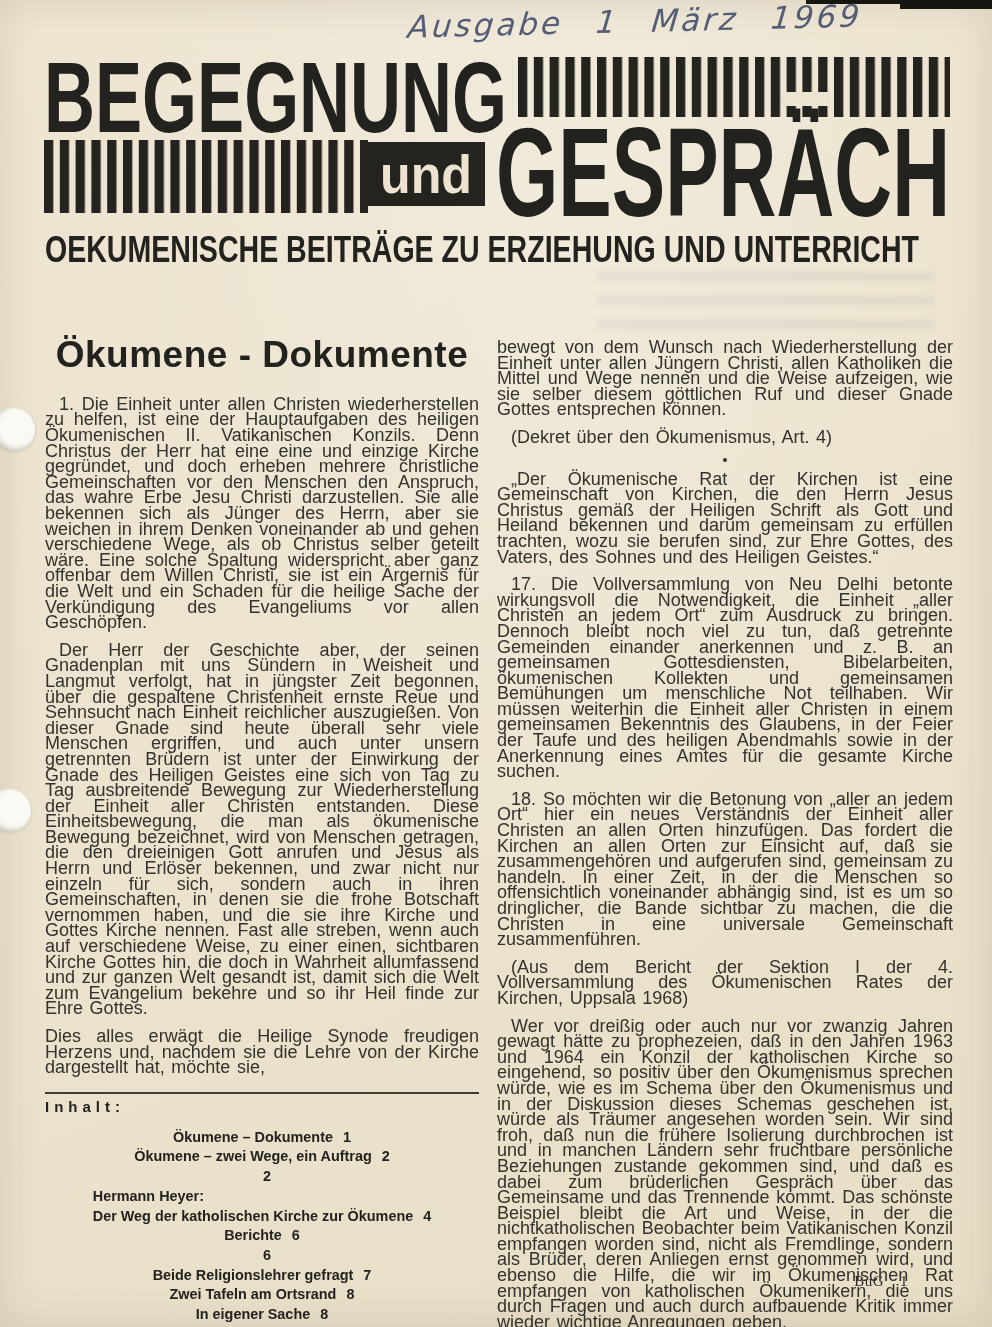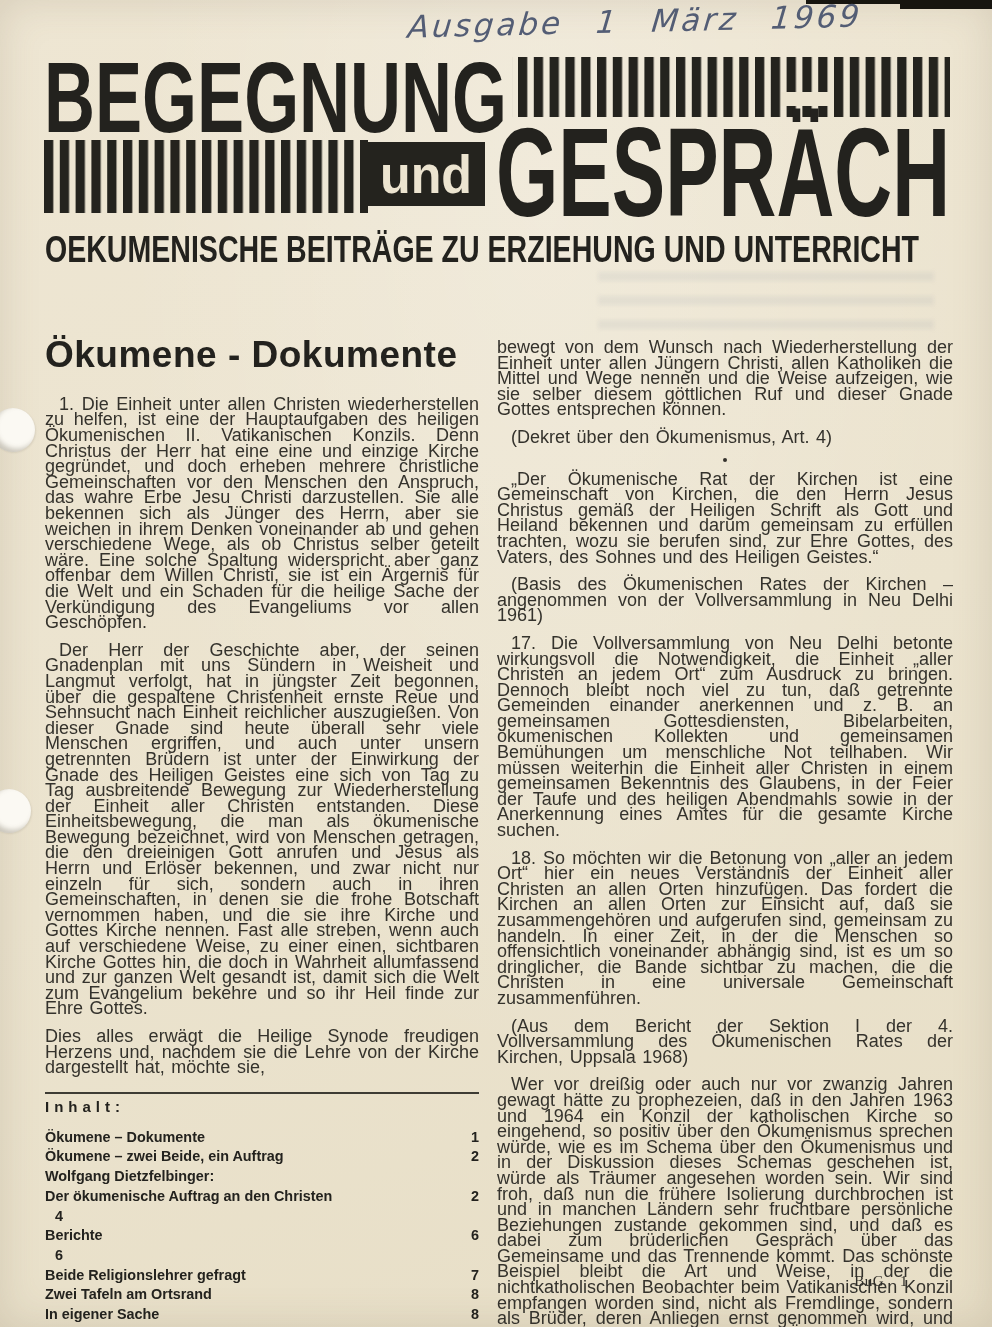--- a/index.html
+++ b/index.html
@@ -39,38 +39,38 @@
     background:repeating-linear-gradient(180deg, rgba(125,135,155,0.10) 0 9px, rgba(125,135,155,0) 9px 24px);
     filter:blur(2px);
   }
   
   .col{position:absolute;}
   .col-left{left:45px;top:336px;width:434px;}
   .col-right{left:497px;top:340px;width:456px;}
   h1{
     margin:0 0 22px 0;
     font-size:37px;line-height:1.05;font-weight:bold;
-    color:#23221e;letter-spacing:.5px;
+    color:#23221e;letter-spacing:.5px;text-align:center;
   }
   p.body-par{
     margin:0 0 12px 0;
     font-size:18px;line-height:15.6px;
     text-align:justify;word-spacing:1.6px;
     hyphens:auto;-webkit-hyphens:auto;
     color:#34322c;
   }
   p.indent{text-indent:14px;}
   .rule{border:none;border-top:2px solid #3e3c34;margin:16px 0 0 0;width:100%;}
   .toc{margin-top:4px;}
   .toc-title{
     font-size:15px;font-weight:bold;letter-spacing:5px;
     margin:0 0 13px 0;color:#23221e;
   }
   .toc-row{
-    display:flex;justify-content:space-between;align-items:flex-end;
+    display:flex;justify-content:center;align-items:flex-end;
     font-size:14.4px;font-weight:bold;line-height:19.7px;color:#23221e;
   }
   .toc-label{white-space:pre-line;text-align:left;}
   .toc-page{margin-left:10px;}
   .rule-bottom{margin-top:15px;}
   .sep-dot{width:4px;height:4px;border-radius:50%;background:#34322c;margin:0 auto 10px auto;}
   
   .footer{
     position:absolute;right:84px;top:1273px;
     font-family:"Liberation Serif", serif;
@@ -122,29 +122,29 @@
     <p class="body-par indent">Der Herr der Geschichte aber, der seinen Gnadenplan mit uns Sündern in Weisheit und Langmut verfolgt, hat in jüngster Zeit begonnen, über die gespaltene Christenheit ernste Reue und Sehnsucht nach Einheit reichlicher auszugießen. Von dieser Gnade sind heute überall sehr viele Menschen ergriffen, und auch unter unsern getrennten Brüdern ist unter der Einwirkung der Gnade des Heiligen Geistes eine sich von Tag zu Tag ausbreitende Bewegung zur Wiederherstellung der Einheit aller Christen entstanden. Diese Einheitsbewegung, die man als ökumenische Bewegung bezeichnet, wird von Menschen getragen, die den dreieinigen Gott anrufen und Jesus als Herrn und Erlöser bekennen, und zwar nicht nur einzeln für sich, sondern auch in ihren Gemeinschaften, in denen sie die frohe Botschaft vernommen haben, und die sie ihre Kirche und Gottes Kirche nennen. Fast alle streben, wenn auch auf verschiedene Weise, zu einer einen, sichtbaren Kirche Gottes hin, die doch in Wahrheit allumfassend und zur ganzen Welt gesandt ist, damit sich die Welt zum Evangelium bekehre und so ihr Heil finde zur Ehre Gottes.</p>
     <p class="body-par">Dies alles erwägt die Heilige Synode freudigen Herzens und, nachdem sie die Lehre von der Kirche dargestellt hat, möchte sie,</p>
     <hr class="rule">
     <div class="toc">
       <div class="toc-title">Inhalt:</div>
       <div class="toc-row">
         <span class="toc-label">Ökumene – Dokumente</span>
         <span class="toc-page">1</span>
       </div>
       <div class="toc-row">
-        <span class="toc-label">Ökumene – zwei Beide, ein Auftrag</span>
+        <span class="toc-label">Ökumene – zwei Wege, ein Auftrag</span>
         <span class="toc-page">2</span>
       </div>
       <div class="toc-row">
-        <span class="toc-label">Wolfgang Dietzfelbinger:
-Der ökumenische Auftrag an den Christen</span>
         <span class="toc-page">2</span>
       </div>
       <div class="toc-row">
+        <span class="toc-label">Hermann Heyer:
+Der Weg der katholischen Kirche zur Ökumene</span>
         <span class="toc-page">4</span>
       </div>
       <div class="toc-row">
         <span class="toc-label">Berichte</span>
         <span class="toc-page">6</span>
       </div>
       <div class="toc-row">
         <span class="toc-page">6</span>
       </div>
       <div class="toc-row">
@@ -161,21 +161,20 @@
       </div>
     </div>
     <hr class="rule rule-bottom">
   </div>
 
   <div class="col col-right">
     <p class="body-par">bewegt von dem Wunsch nach Wiederherstellung der Einheit unter allen Jüngern Christi, allen Katholiken die Mittel und Wege nennen und die Weise aufzeigen, wie sie selber diesem göttlichen Ruf und dieser Gnade Gottes entsprechen können.</p>
     <p class="body-par indent">(Dekret über den Ökumenismus, Art. 4)</p>
     <div class="sep-dot"></div>
     <p class="body-par indent">„Der Ökumenische Rat der Kirchen ist eine Gemeinschaft von Kirchen, die den Herrn Jesus Christus gemäß der Heiligen Schrift als Gott und Heiland bekennen und darum gemeinsam zu erfüllen trachten, wozu sie berufen sind, zur Ehre Gottes, des Vaters, des Sohnes und des Heiligen Geistes.“</p>
-    <p class="body-par indent">(Basis des Ökumenischen Rates der Kirchen – angenommen von der Vollversammlung in Neu Delhi 1961)</p>
     <p class="body-par indent">17. Die Vollversammlung von Neu Delhi betonte wirkungsvoll die Notwendigkeit, die Einheit „aller Christen an jedem Ort“ zum Ausdruck zu bringen. Dennoch bleibt noch viel zu tun, daß getrennte Gemeinden einander anerkennen und z. B. an gemeinsamen Gottesdiensten, Bibelarbeiten, ökumenischen Kollekten und gemeinsamen Bemühungen um menschliche Not teilhaben. Wir müssen weiterhin die Einheit aller Christen in einem gemeinsamen Bekenntnis des Glaubens, in der Feier der Taufe und des heiligen Abendmahls sowie in der Anerkennung eines Amtes für die gesamte Kirche suchen.</p>
     <p class="body-par indent">18. So möchten wir die Betonung von „aller an jedem Ort“ hier ein neues Verständnis der Einheit aller Christen an allen Orten hinzufügen. Das fordert die Kirchen an allen Orten zur Einsicht auf, daß sie zusammengehören und aufgerufen sind, gemeinsam zu handeln. In einer Zeit, in der die Menschen so offensichtlich voneinander abhängig sind, ist es um so dringlicher, die Bande sichtbar zu machen, die die Christen in eine universale Gemeinschaft zusammenführen.</p>
     <p class="body-par indent">(Aus dem Bericht der Sektion I der 4. Vollversammlung des Ökumenischen Rates der Kirchen, Uppsala 1968)</p>
     <p class="body-par indent">Wer vor dreißig oder auch nur vor zwanzig Jahren gewagt hätte zu prophezeien, daß in den Jahren 1963 und 1964 ein Konzil der katholischen Kirche so eingehend, so positiv über den Ökumenismus sprechen würde, wie es im Schema über den Ökumenismus und in der Diskussion dieses Schemas geschehen ist, würde als Träumer angesehen worden sein. Wir sind froh, daß nun die frühere Isolierung durchbrochen ist und in manchen Ländern sehr fruchtbare persönliche Beziehungen zustande gekommen sind, und daß es dabei zum brüderlichen Gespräch über das Gemeinsame und das Trennende kommt. Das schönste Beispiel bleibt die Art und Weise, in der die nichtkatholischen Beobachter beim Vatikanischen Konzil empfangen worden sind, nicht als Fremdlinge, sondern als Brüder, deren Anliegen ernst genommen wird, und ebenso die Hilfe, die wir im Ökumenischen Rat empfangen von katholischen Ökumenikern, die uns durch Fragen und auch durch aufbauende Kritik immer wieder wichtige Anregungen geben.</p>
     <p class="body-par indent">(W. A. Visser’t Hooft, bis zum Jahre 1966 Generalsekretär des Ökumenischen Rates der Kirchen)</p>
   </div>
 
   <div class="footer">
     <span>BuG</span><span class="pageno">1</span>
   </div>

